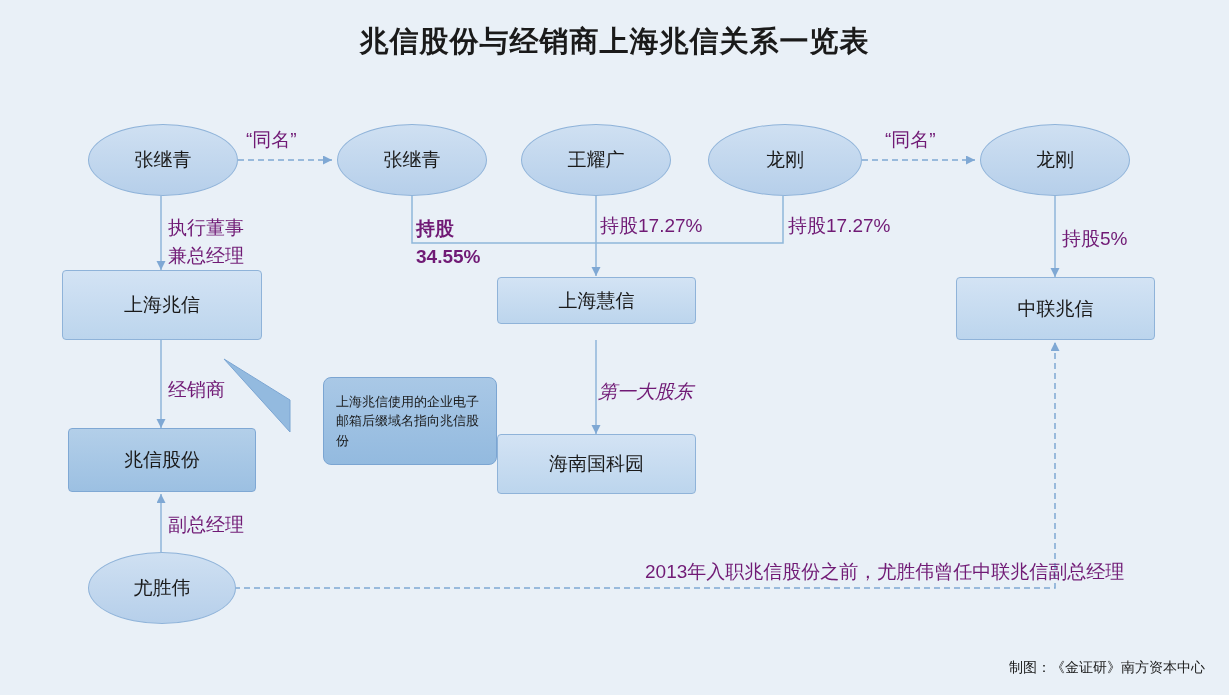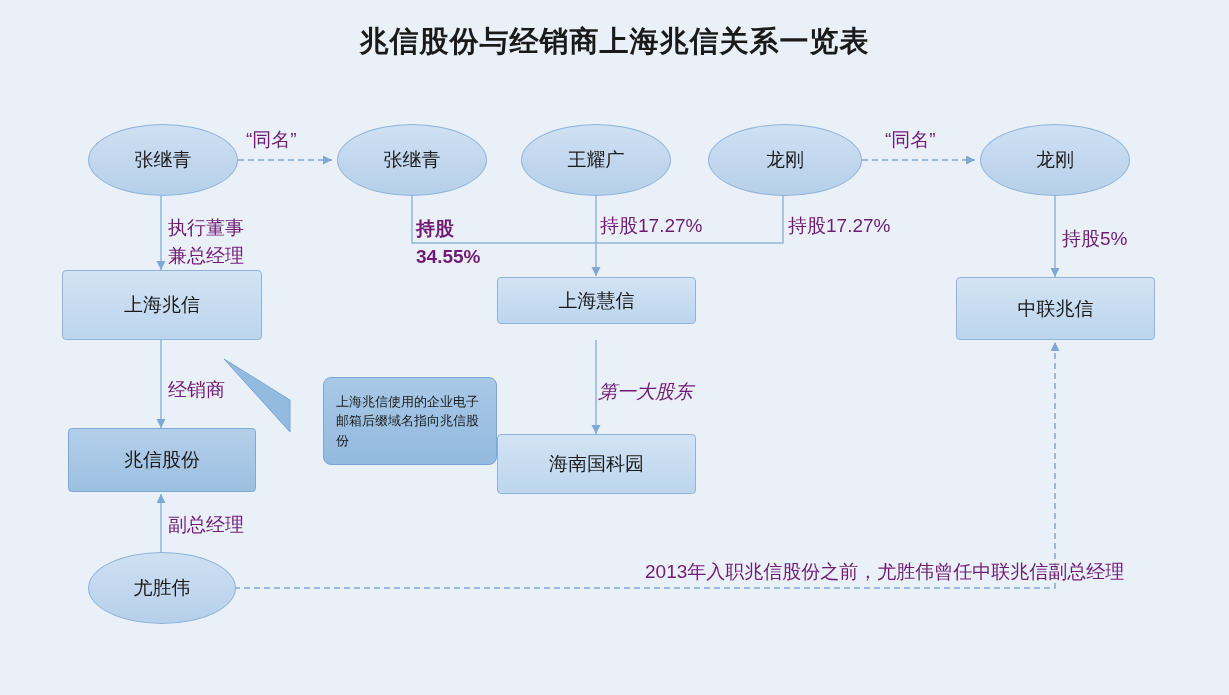--- a/index.html
+++ b/index.html
@@ -204,14 +204,15 @@
   <div class="label" style="left:598px; top:378px;font-style:italic;">第一大股东</div>
 
   <div class="label" style="left:168px; top:511px;">副总经理</div>
 
   <div class="label" style="left:645px; top:558px;">2013年入职兆信股份之前，尤胜伟曾任中联兆信副总经理</div>
 
   <div class="callout">
     <span>上海兆信使用的企业电子邮箱后缀域名指向兆信股份</span>
   </div>
 
+  <div class="credit">制图：《金证研》南方资本中心</div>
 
 </div>
 
 </body></html>

